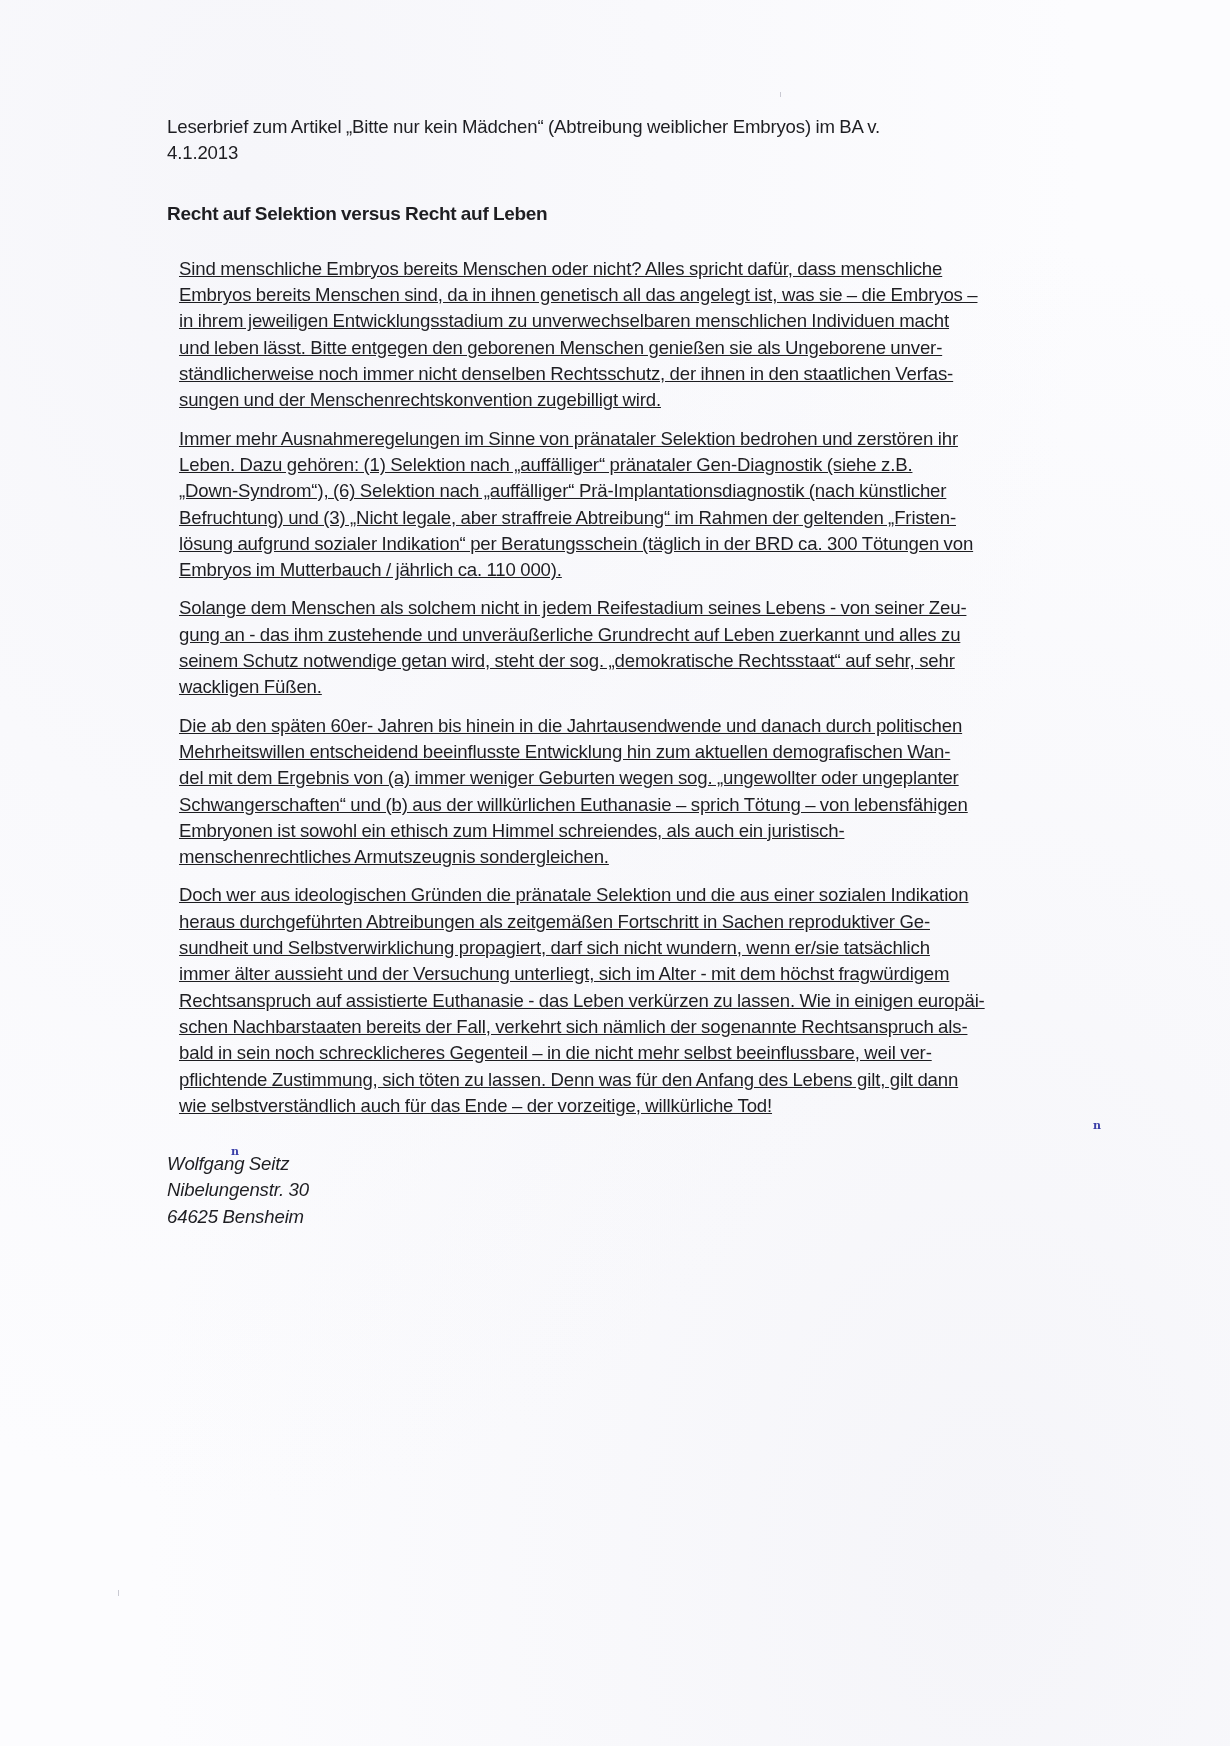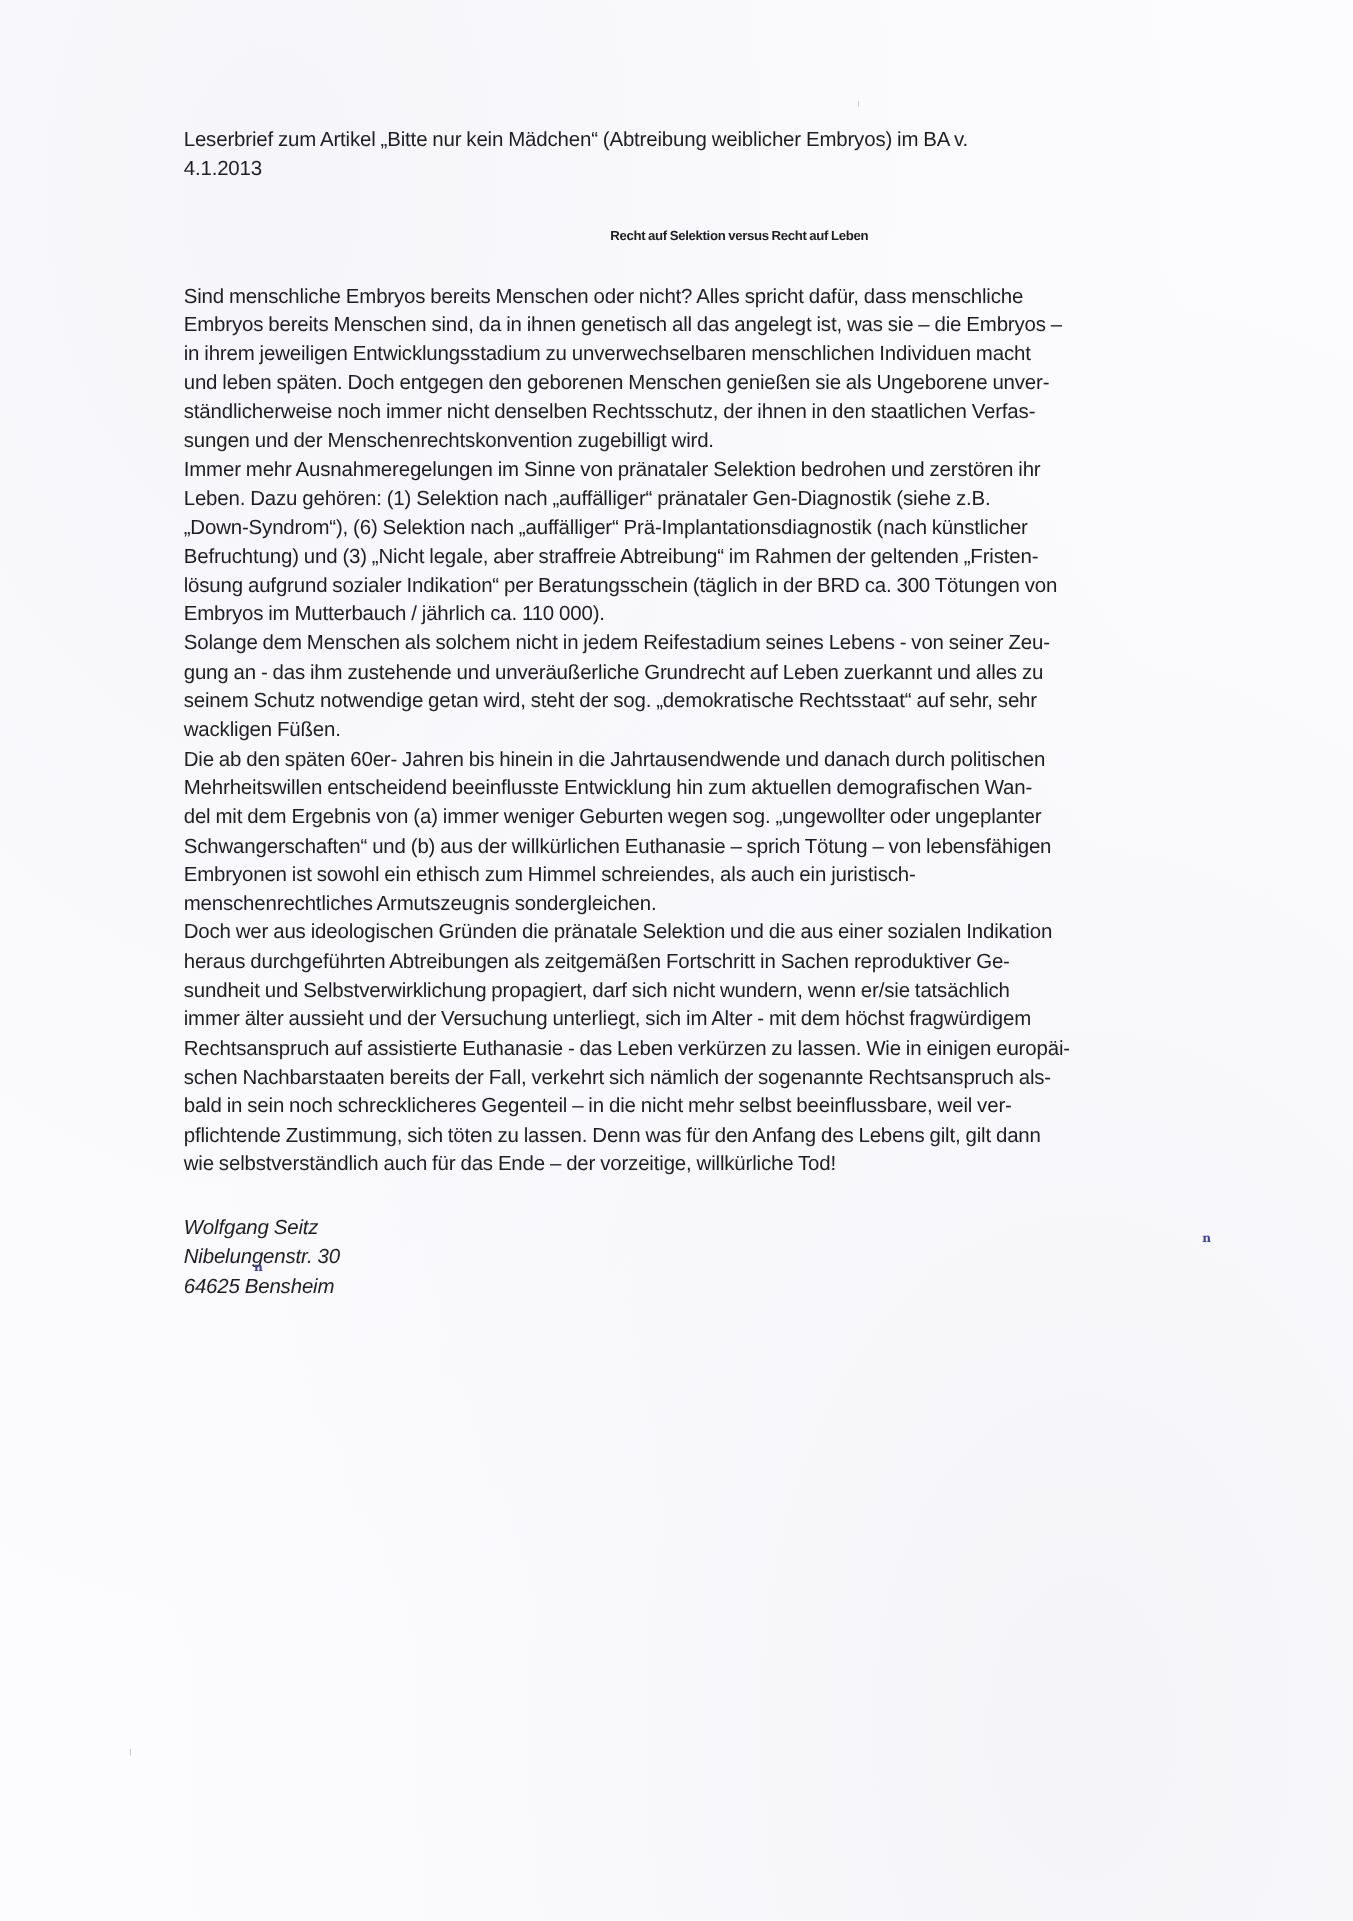--- a/index.html
+++ b/index.html
@@ -36,27 +36,27 @@
       line-height: 26.3px;
     }
     .subject-line {
       display: block;
       white-space: nowrap;
     }
     .headline {
       margin-top: 34px;
       margin-bottom: 29px;
       font-weight: bold;
-      font-size: 12px;
+      font-size: 19px;
       letter-spacing: -0.3px;
       white-space: nowrap;
-      text-align: center;
     }
     .paragraph {
-      margin: 0;
+      margin: 12px;
+      text-decoration: underline;
     }
     .paragraph .line {
       display: block;
       white-space: nowrap;
     }
     .signature {
       margin-top: 32px;
       font-style: italic;
     }
     .signature .line {
@@ -93,21 +93,21 @@
     </div>
 
     <div class="headline">Recht auf Selektion versus Recht auf Leben</div>
 
     <div class="body">
 
       <p class="paragraph">
         <span class="line">Sind menschliche Embryos bereits Menschen oder nicht? Alles spricht dafür, dass menschliche</span>
         <span class="line">Embryos bereits Menschen sind, da in ihnen genetisch all das angelegt ist, was sie – die Embryos –</span>
         <span class="line">in ihrem jeweiligen Entwicklungsstadium zu unverwechselbaren menschlichen Individuen macht</span>
-        <span class="line">und leben späten. Doch entgegen den geborenen Menschen genießen sie als Ungeborene unver-</span>
+        <span class="line">und leben lässt. Bitte entgegen den geborenen Menschen genießen sie als Ungeborene unver-</span>
         <span class="line">ständlicherweise noch immer nicht denselben Rechtsschutz, der ihnen in den staatlichen Verfas-</span>
         <span class="line">sungen und der Menschenrechtskonvention zugebilligt wird.</span>
       </p>
 
       <p class="paragraph">
         <span class="line">Immer mehr Ausnahmeregelungen im Sinne von pränataler Selektion bedrohen und zerstören ihr</span>
         <span class="line">Leben. Dazu gehören:  (1) Selektion nach „auffälliger“ pränataler Gen-Diagnostik (siehe z.B.</span>
         <span class="line">„Down-Syndrom“),  (6) Selektion nach „auffälliger“ Prä-Implantationsdiagnostik (nach künstlicher</span>
         <span class="line">Befruchtung) und (3) „Nicht legale, aber straffreie Abtreibung“ im Rahmen der geltenden „Fristen-</span>
         <span class="line">lösung aufgrund sozialer Indikation“ per Beratungsschein (täglich in der BRD ca. 300 Tötungen von</span>

